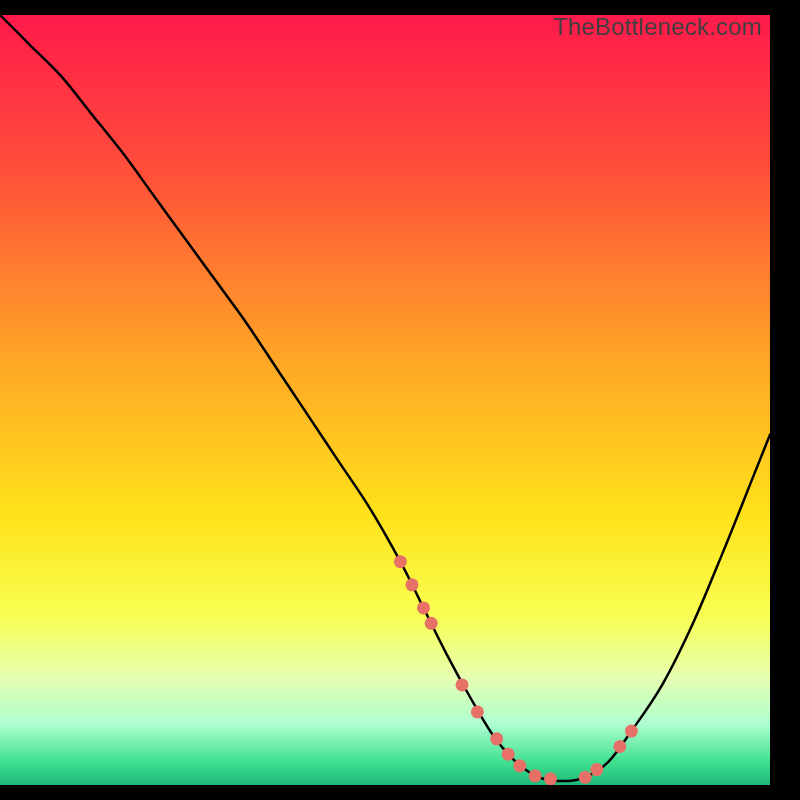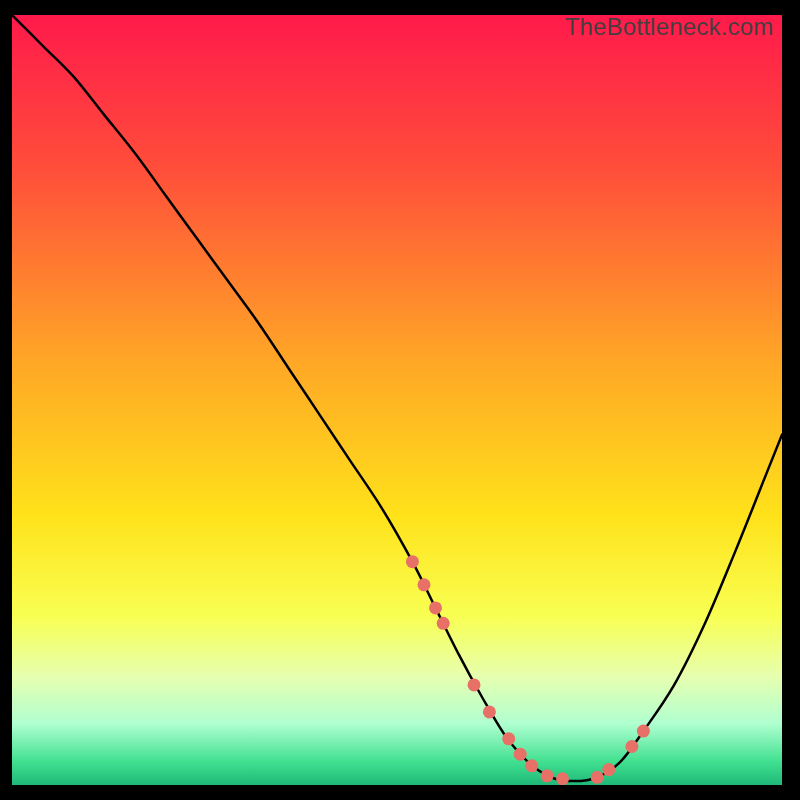--- a/index.html
+++ b/index.html
@@ -6,21 +6,21 @@
     margin: 0;
     padding: 0;
     width: 800px;
     height: 800px;
     background: #000000;
     overflow: hidden;
     font-family: Arial, Helvetica, sans-serif;
   }
   .frame {
     position: absolute;
-    left: 12px;
+    left: 0;
     top: 15px;
     width: 770px;
     height: 752px;
     background: #000000;
   }
   .gradient-area {
     position: absolute;
     left: 0;
     top: 0;
     width: 770px;

